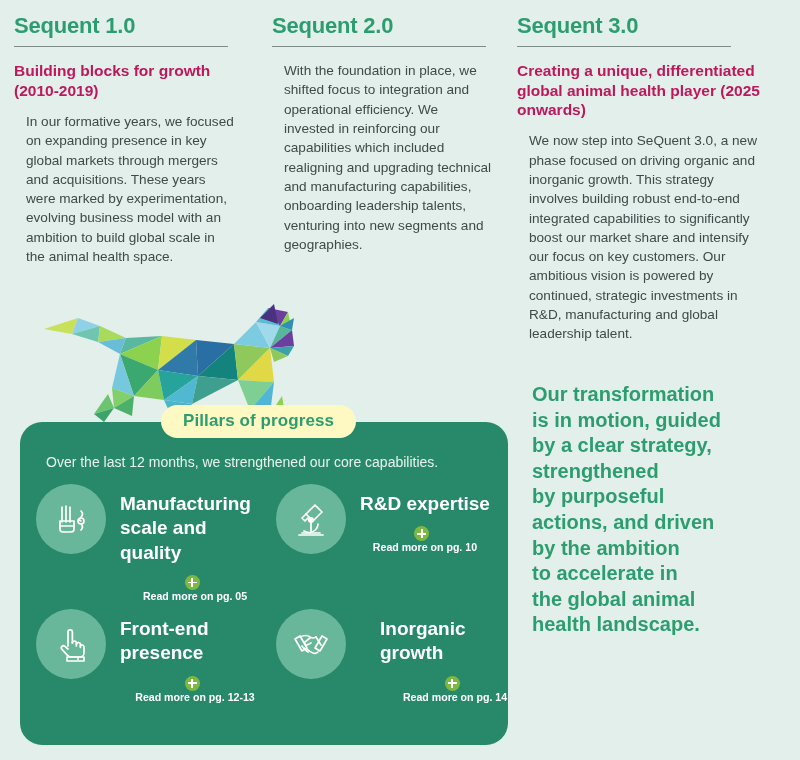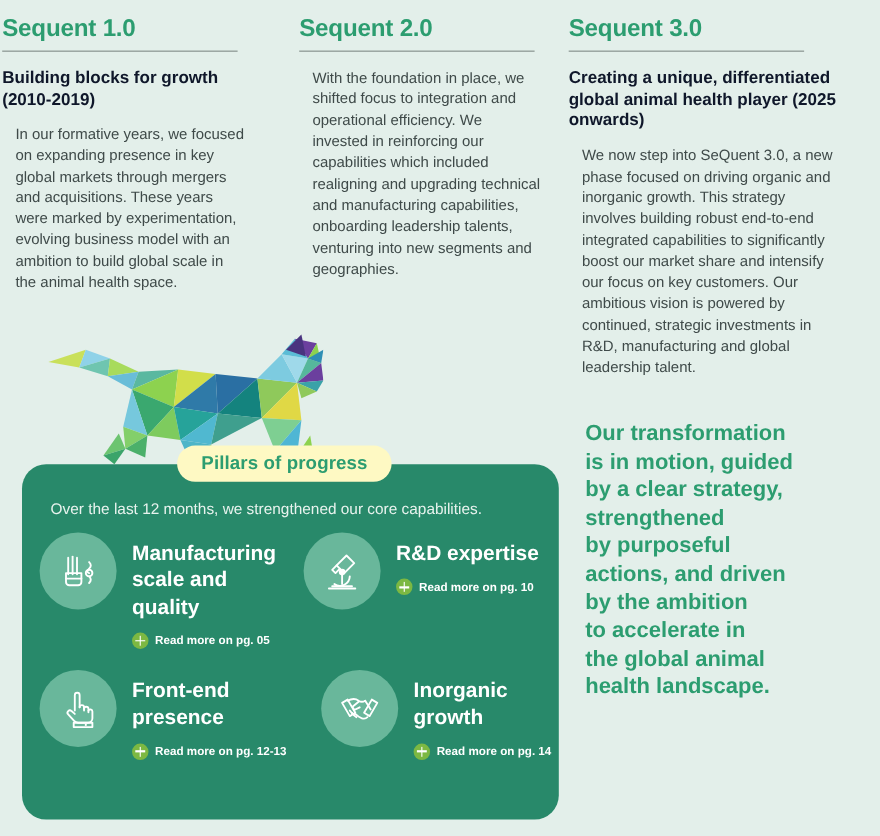--- a/index.html
+++ b/index.html
@@ -7,35 +7,35 @@
     width:800px;height:760px;
     background:#e3efea;
     font-family:"Liberation Sans", sans-serif;
     overflow:hidden;
     position:relative;
   }
   .page{position:relative;width:800px;height:760px;}
 
   
   .col{position:absolute;top:14px;}
-  .col-1{left:2px;width:232px;}
+  .col-1{left:14px;width:232px;}
   .col-2{left:272px;width:232px;}
   .col-3{left:517px;width:252px;}
 
   .phase-title{
     font-size:22px;font-weight:bold;color:#2c9d70;
     letter-spacing:-0.2px;line-height:1.1;margin:0 0 8px 0;
   }
   .rule{height:1px;background:#5d6a66;opacity:.75;margin:0 0 14px 0;}
   .col-1 .rule{width:214px;}
   .col-2 .rule{width:214px;}
   .col-3 .rule{width:214px;}
 
   .phase-sub{
-    font-size:15.5px;font-weight:bold;color:#0f172a;
+    font-size:15.5px;font-weight:bold;color:#be185d;
     line-height:1.25;margin:0 0 4px 0;
   }
   .phase-body{
     font-size:13.6px;color:#3f4a49;line-height:1.42;margin:12px;
   }
 
   
   .dog{position:absolute;left:42px;top:296px;width:252px;height:128px;}
 
   
@@ -52,33 +52,33 @@
   }
   .card-lead{
     position:absolute;left:46px;top:453px;width:430px;
     font-size:14px;color:#e8f3ee;line-height:1.4;
   }
 
   .pillar{position:absolute;display:flex;align-items:flex-start;}
   .p1{left:36px;top:484px;}
   .p2{left:276px;top:484px;}
   .p3{left:36px;top:609px;}
-  .p4{left:292px;top:609px;}
+  .p4{left:276px;top:609px;gap:20px;}
 
   .pill-icon{
     width:70px;height:70px;border-radius:50%;
     background:#69b79b;flex:0 0 70px;
     display:flex;align-items:center;justify-content:center;
   }
   .pill-text{margin-left:14px;padding-top:8px;}
   .pill-label{
     font-size:19px;font-weight:bold;color:#ffffff;line-height:1.28;
     margin:0 0 10px 0;max-width:150px;
   }
-  .readmore{display:flex;align-items:center;}
+  .readmore{display:flex;align-items:center;flex-direction:column;}
   .plus{
     width:15px;height:15px;border-radius:50%;
     background:#7cb842;flex:0 0 15px;position:relative;margin-right:6px;
   }
   .plus::before,.plus::after{
     content:"";position:absolute;background:#ffffff;
   }
   .plus::before{left:3px;top:6.8px;width:9px;height:1.7px;}
   .plus::after{top:3px;left:6.8px;height:9px;width:1.7px;}
   .readmore-label{font-size:10.6px;font-weight:bold;color:#ffffff;white-space:nowrap;}

